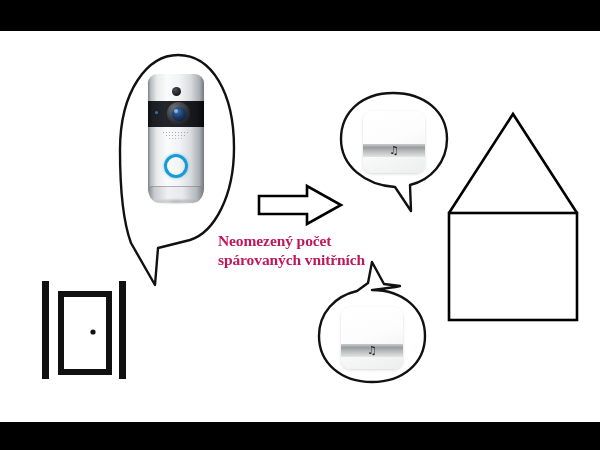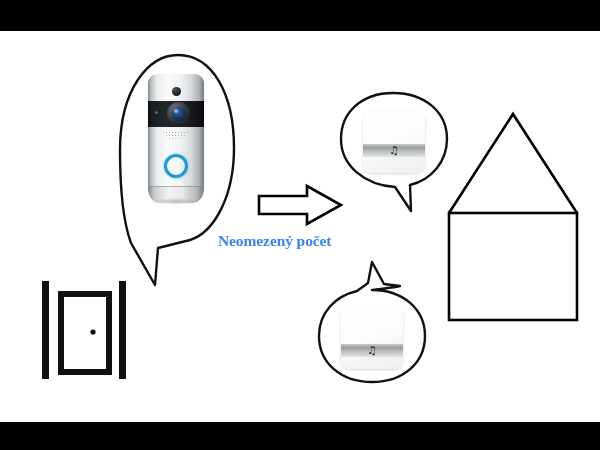--- a/index.html
+++ b/index.html
@@ -39,21 +39,21 @@
   
   #caption {
     position: absolute;
     left: 218px;
     top: 231px;
     width: 165px;
     font-family: "Liberation Serif", serif;
     font-weight: bold;
     font-size: 15.5px;
     line-height: 19px;
-    color: #3b82f6;
+    color: #be185d;
     letter-spacing: -0.1px;
   }
   #caption div { white-space: nowrap; }
 
   
   #doorbell {
     position: absolute;
     left: 148px;
     top: 74px;
     width: 56px;
@@ -260,18 +260,19 @@
   </div>
 
   <div class="chime" id="chime-bottom" data-name="indoor-chime-unit-bottom">
     <div class="chime-band" data-name="chime-band-bottom">
       <span class="chime-note" data-name="music-note-icon">♫</span>
     </div>
   </div>
 
   <div id="caption" data-name="caption-text">
     <div data-name="caption-line-1">Neomezený počet</div>
+    <div data-name="caption-line-2">spárovaných vnitřních</div>
   </div>
 
   <div class="letterbox" id="letterbox-top" data-name="letterbox-bar-top"></div>
   <div class="letterbox" id="letterbox-bottom" data-name="letterbox-bar-bottom"></div>
 
 </div>
 
 </body></html>

